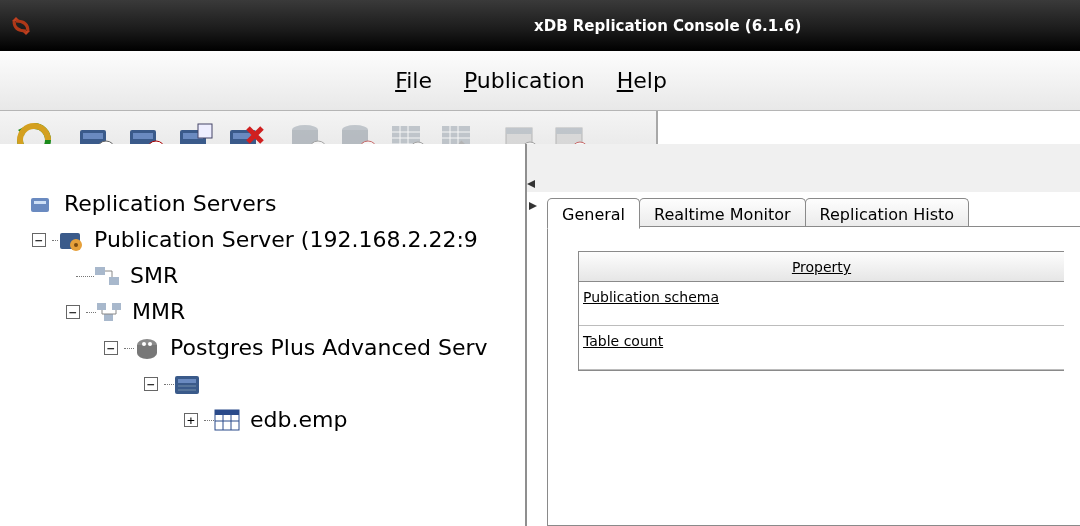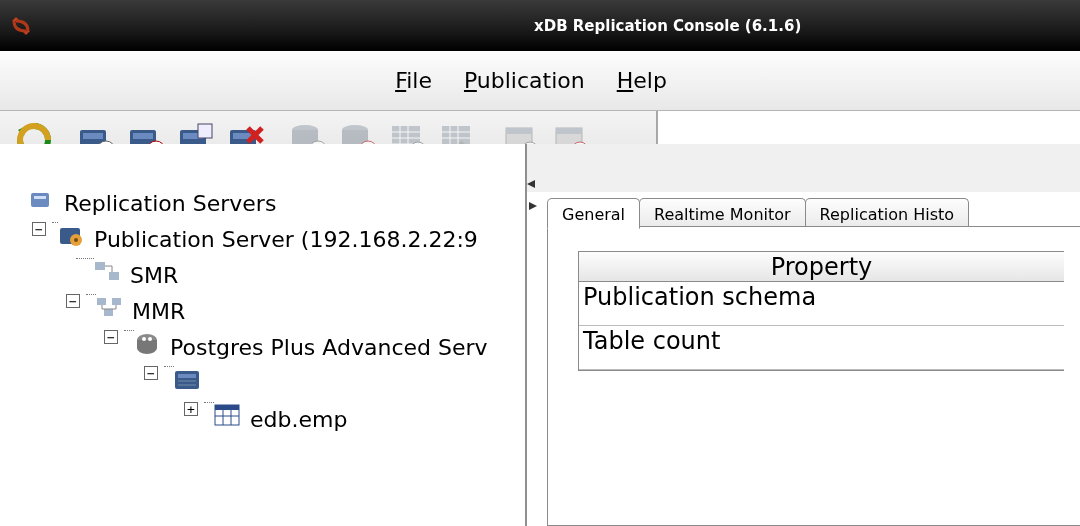--- a/index.html
+++ b/index.html
@@ -102,20 +102,21 @@
   
   .tree {
     position: absolute;
     top: 42px;
     left: 28px;
     font-size: 22px;
     line-height: 36px;
   }
   .tree .node {
     display: flex;
+    align-items: center;
     white-space: nowrap;
     height: 36px;
   }
   .tree .icon {
     width: 26px; height: 26px;
     margin-right: 6px;
     display: inline-flex; align-items: center; justify-content: center;
   }
   .tree .toggle {
     width: 14px; height: 14px;
@@ -166,21 +167,22 @@
     border-right: none;
     background: #fff;
   }
 
   
   .prop-table {
     position: absolute;
     top: 24px; left: 30px; right: 16px;
     border: 1px solid #8a8a8a;
     border-right: none;
-    font-size: 24px;
+    font-size: 14px;
+    text-decoration: underline;
   }
   .prop-table .head {
     text-align: center;
     background: linear-gradient(to bottom, #fdfdfd, #e6e6e6);
     border-bottom: 1px solid #8a8a8a;
     height: 30px;
     line-height: 30px;
   }
   .prop-table .row {
     height: 44px;

